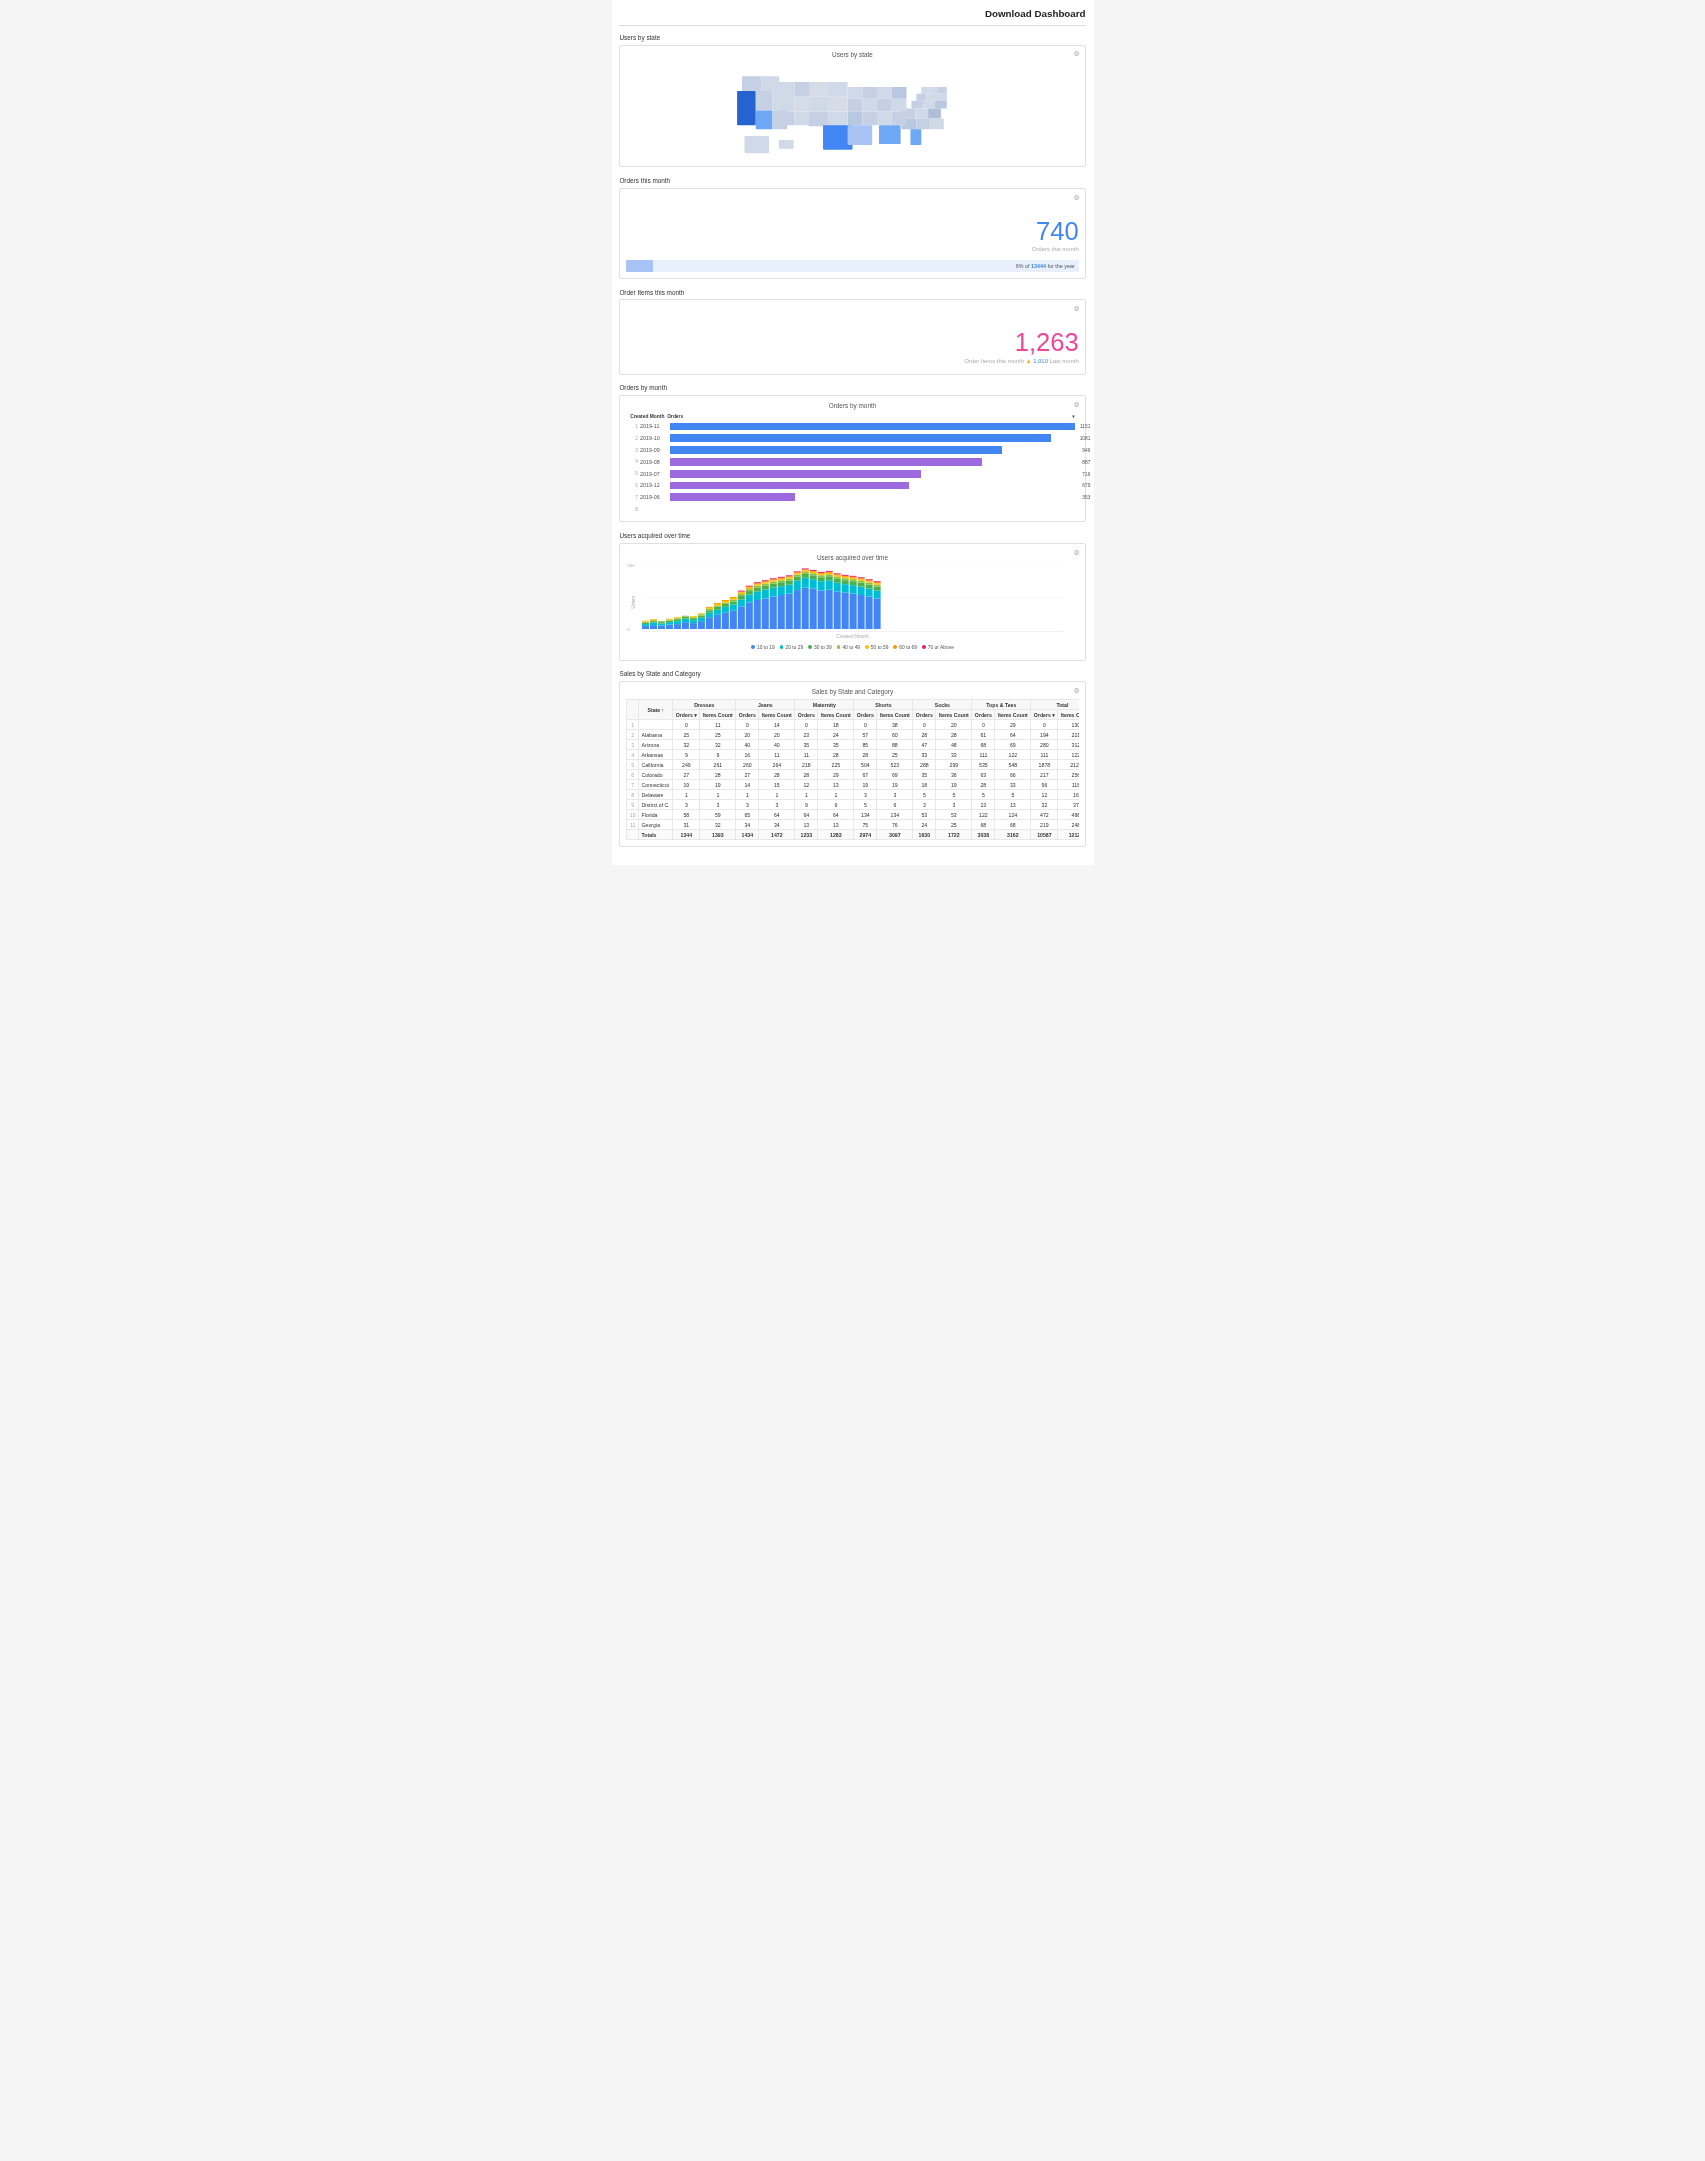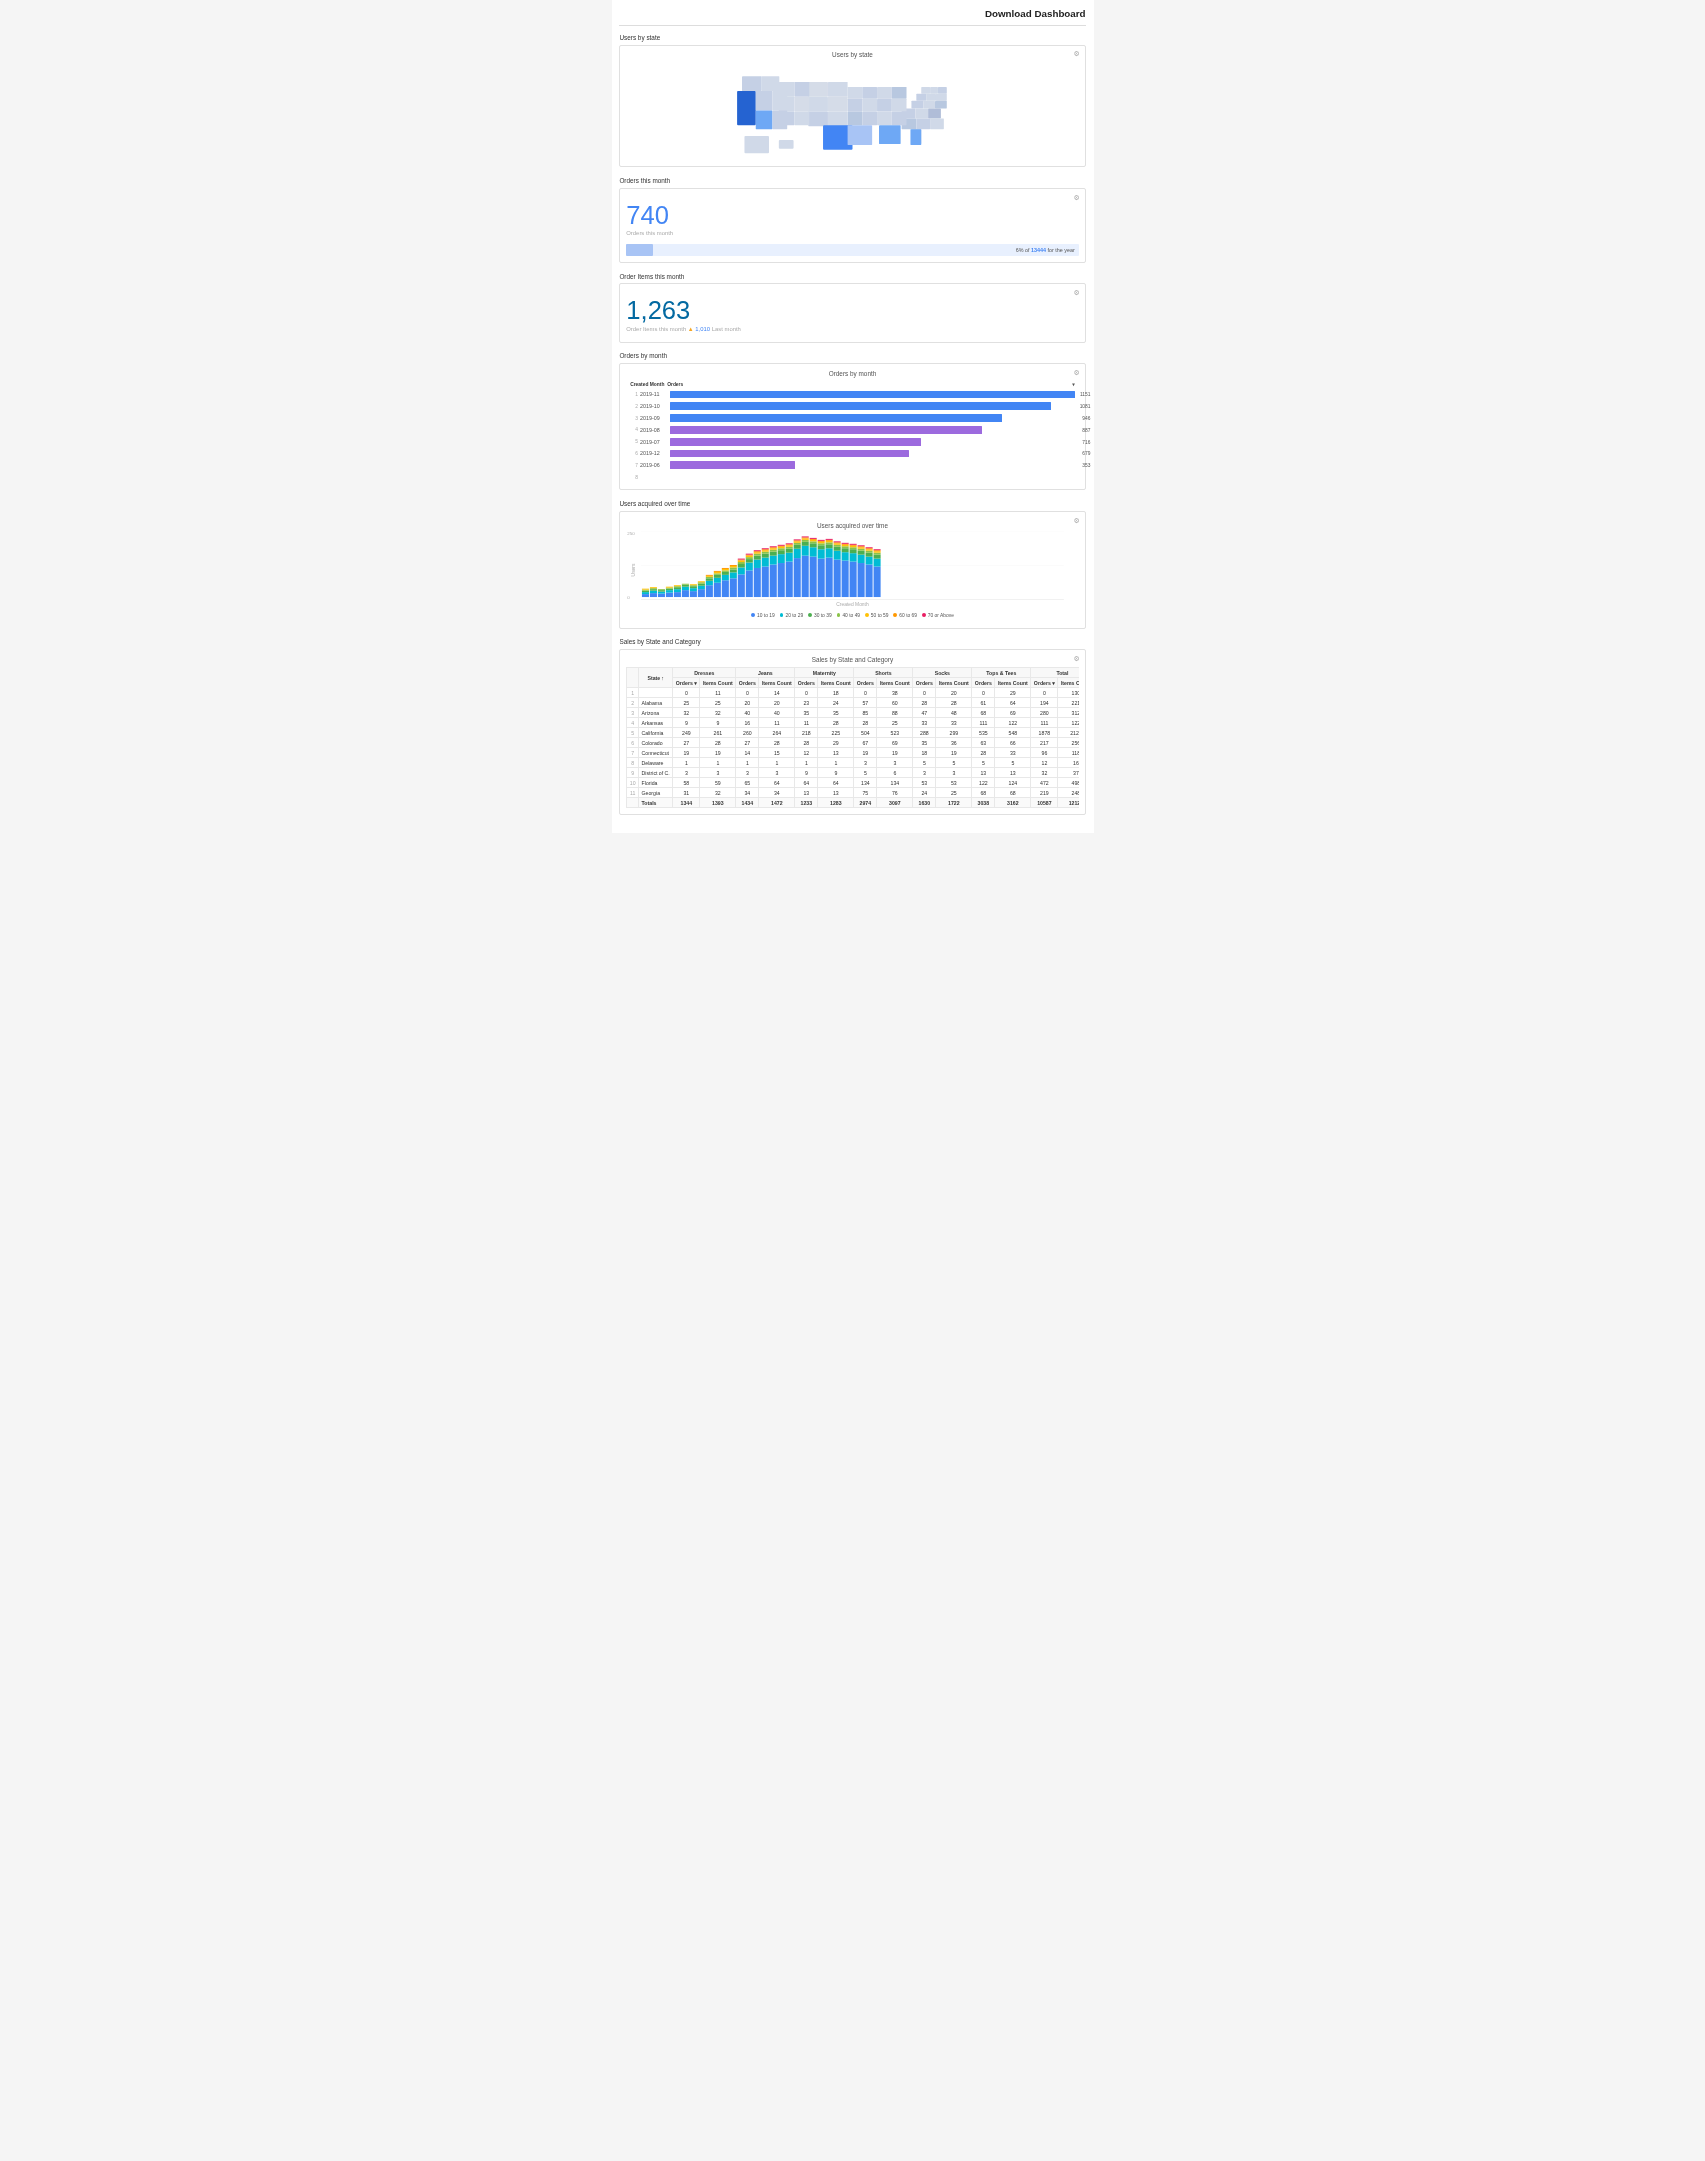--- a/index.html
+++ b/index.html
@@ -64,22 +64,23 @@
       height: 98px;
       overflow: hidden;
     }
     .map-svg {
       width: 275px;
       height: 89px;
     }
 
     
     .metric-center {
-      text-align: left;
+      text-align: right;
       padding: 7.9px 0 3.9px;
+      margin-top: 16px;
     }
     .metric-big {
       font-size: 25.6px;
       font-weight: 300;
       color: #4285f4;
       line-height: 1;
     }
     .metric-label {
       font-size: 5.9px;
       color: #aaa;
@@ -106,21 +107,21 @@
       color: #555;
     }
     .progress-label strong {
       color: #4285f4;
     }
 
     
     .metric-big-dark {
       font-size: 25.6px;
       font-weight: 300;
-      color: #0369a1;
+      color: #ec4899;
       line-height: 1;
     }
     .metric-sub {
       font-size: 5.9px;
       color: #aaa;
       margin-top: 2px;
     }
     .metric-sub .up-arrow {
       color: #f5a623;
     }

